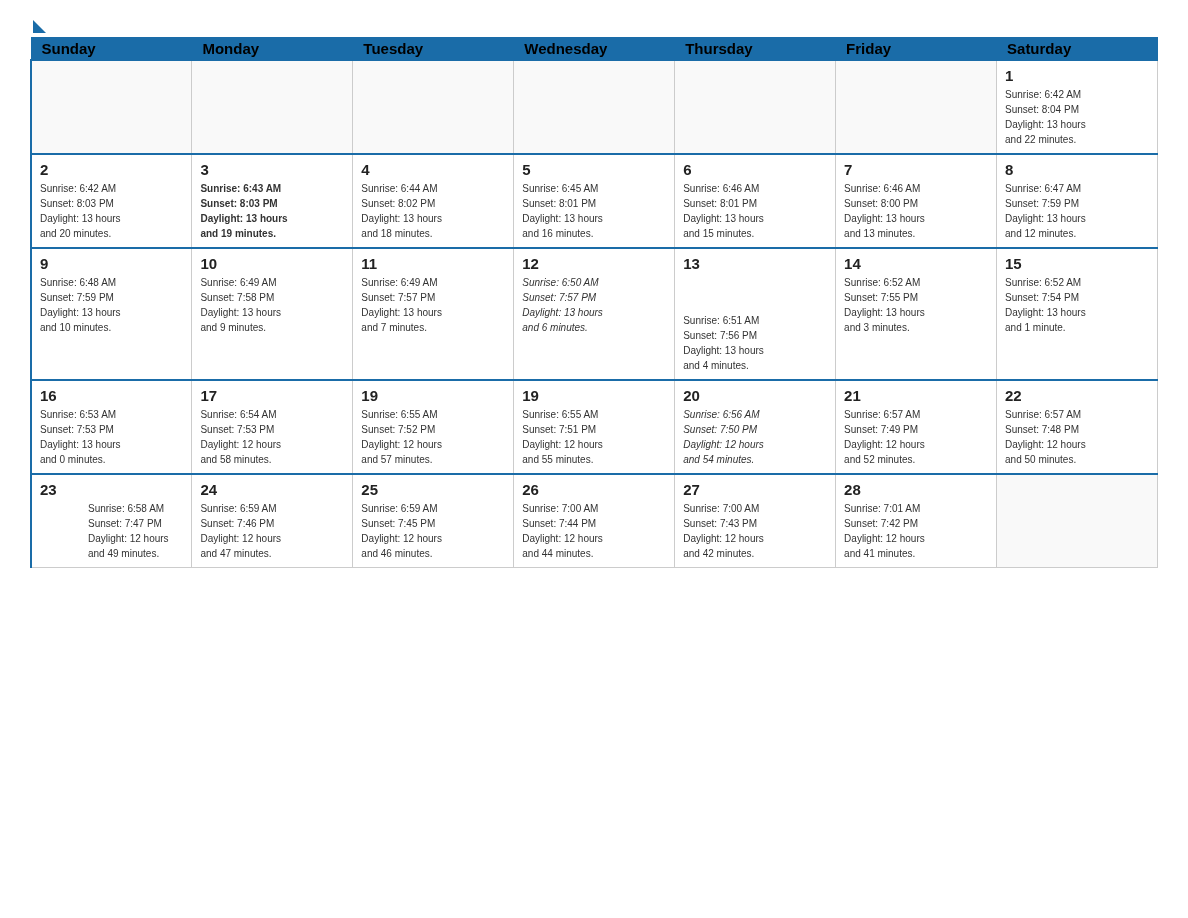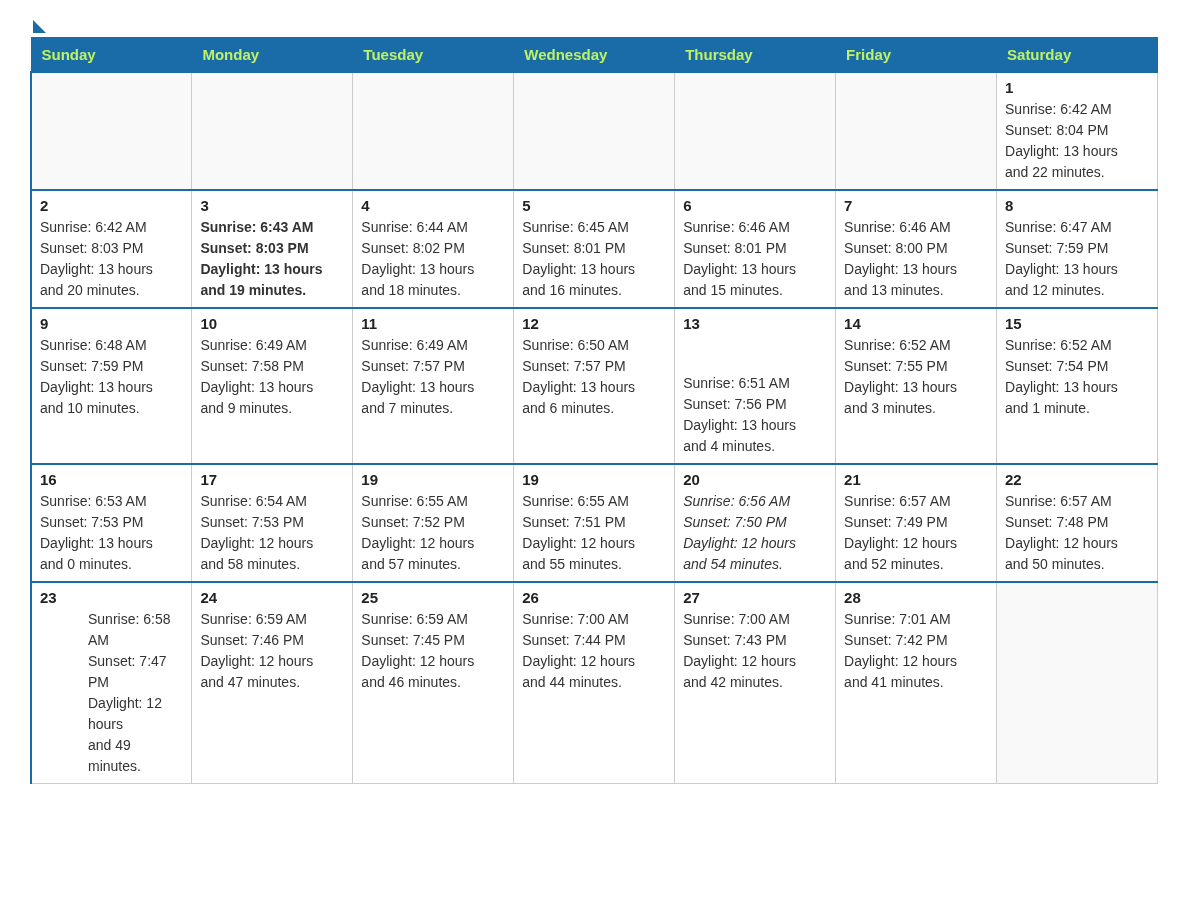--- a/index.html
+++ b/index.html
@@ -42,44 +42,44 @@
       color: #444;
       margin-top: 2px;
     }
     .calendar {
       width: 100%;
       border-collapse: collapse;
       margin-top: 10px;
     }
     .calendar thead th {
       background: #1a6ca8;
-      color: #bef264;
+      color: #000000;
       font-size: 15px;
       font-weight: bold;
-      padding: 8px 10px;
+      padding: 2px 10px;
       text-align: left;
       border: 1px solid #1a6ca8;
     }
     .calendar tbody td {
       border: 1px solid #ccc;
       vertical-align: top;
       padding: 6px 8px;
       width: 14.28%;
       min-height: 110px;
       font-size: 12px;
       color: #222;
     }
     .day-number {
       font-size: 15px;
       font-weight: bold;
       display: block;
       margin-bottom: 3px;
     }
     .day-info {
-      font-size: 14px;
+      font-size: 10px;
       line-height: 1.5;
       color: #333;
     }
     .calendar tbody tr td:first-child {
       border-left: 2px solid #1a6ca8;
     }
     .calendar tbody tr {
       border-top: 2px solid #1a6ca8;
     }
     .empty-cell {
@@ -217,21 +217,21 @@
         </td>
         <td>
           <span class="day-number">11</span>
           <div class="day-info" style="white-space: pre-line;">Sunrise: 6:49 AM
 Sunset: 7:57 PM
 Daylight: 13 hours
 and 7 minutes.</div>
         </td>
         <td>
           <span class="day-number">12</span>
-          <div class="day-info" style="white-space: pre-line;">Sunrise: 6:50 AM
+          <div class="day-info" style="white-space: pre-line; font-style: italic;">Sunrise: 6:50 AM
 Sunset: 7:57 PM
 Daylight: 13 hours
 and 6 minutes.</div>
         </td>
         <td>
           <span class="day-number">13</span>
           <div class="day-info" style="white-space: pre-line; margin-top: 41px;">Sunrise: 6:51 AM
 Sunset: 7:56 PM
 Daylight: 13 hours
 and 4 minutes.</div>

